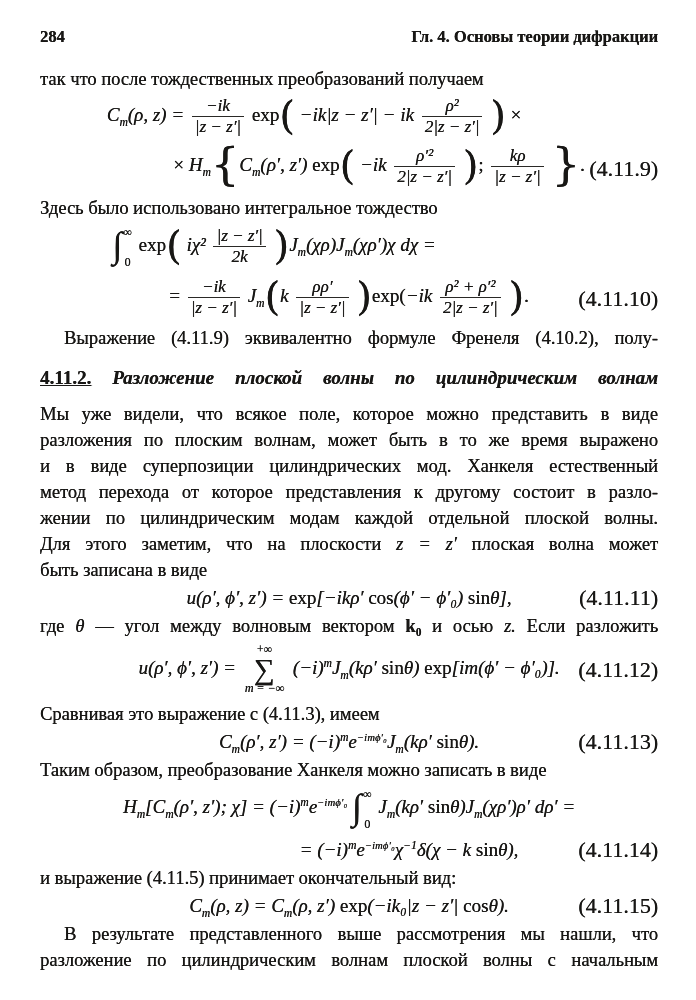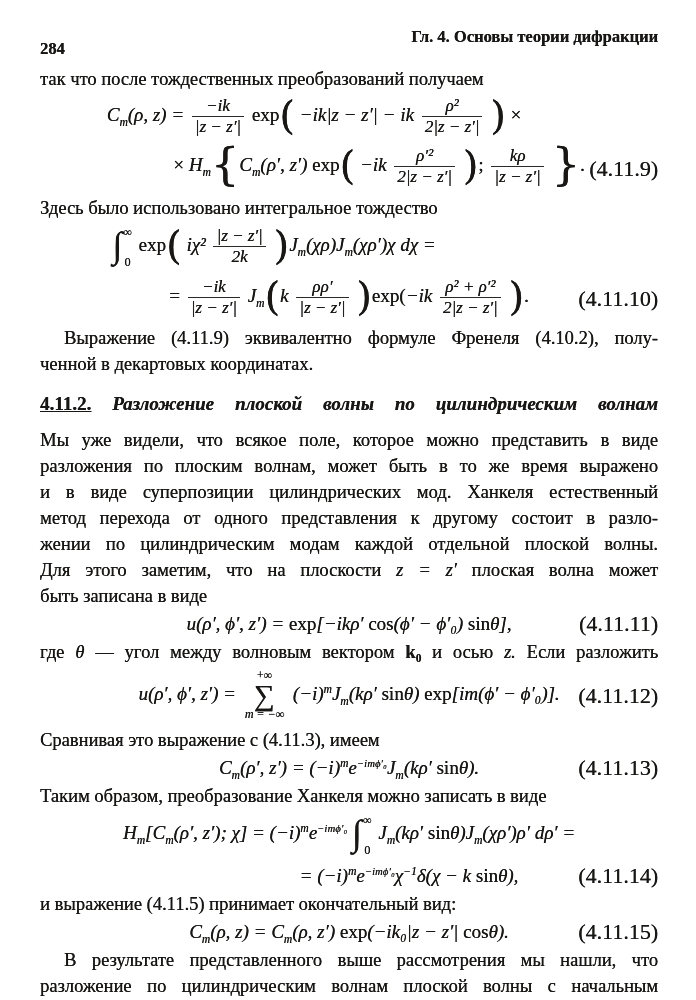--- a/index.html
+++ b/index.html
@@ -8,21 +8,21 @@
     width: 696px; height: 1000px; overflow: hidden;
     background: #ffffff; color: #181715;
     font-family: "Liberation Serif", "DejaVu Serif", serif;
     font-size: 18.5px; line-height: 26px;
     text-shadow: 0.25px 0 0 currentColor;
   }
   .page { padding: 24px 38px 0 40px; position: relative; }
 
   
   .runhead { position: relative; height: 22px; margin-bottom: 20px; font-size: 16.5px; font-weight: bold; }
-  .runhead .pagenum { position: absolute; left: 0; top: 12px; }
+  .runhead .pagenum { position: absolute; left: 0; top: 0; }
   .runhead .chapter { position: absolute; left: 0; right: 0; text-align: right; }
 
   
   .jline { text-align: justify; text-align-last: justify; }
   .lline { text-align: left; }
   .indent { text-indent: 24px; }
   .para { margin: 0; }
   .v  { font-style: italic; }
   .fn { font-style: normal; }
   b.vec { font-style: normal; font-weight: bold; }
@@ -112,33 +112,32 @@
     <span class="v">J</span><sub class="m">m</sub><span class="bp">(</span><span class="v">k</span>
     <span class="frac"><span class="num">ρρ′</span><span class="den">|z − z′|</span></span>
     <span class="bp">)</span><span class="fn">exp(</span><span class="v">−ik</span>
     <span class="frac"><span class="num">ρ² + ρ′²</span><span class="den">2|z − z′|</span></span>
     <span class="bp">)</span><span class="fn">.</span>
     <span class="eqtag">(4.11.10)</span>
   </div>
 
   <div class="para">
     <div class="jline indent">Выражение (4.11.9) эквивалентно формуле Френеля (4.10.2), полу-</div>
-    <div class="lline">ченной в декартовых координатах.</div>
   </div>
 
   <div class="heading">
     <span class="hnum">4.11.2.</span>
     <span class="htitle">Разложение плоской волны по цилиндрическим волнам</span>
   </div>
 
   <div class="para">
     <div class="jline">Мы уже видели, что всякое поле, которое можно представить в виде</div>
     <div class="jline">разложения по плоским волнам, может быть в то же время выражено</div>
     <div class="jline">и в виде суперпозиции цилиндрических мод. Ханкеля естественный</div>
-    <div class="jline">метод перехода от одного представления к другому состоит в разло-</div>
+    <div class="jline">метод перехода от которое представления к другому состоит в разло-</div>
     <div class="jline">жении по цилиндрическим модам каждой отдельной плоской волны.</div>
     <div class="jline">
       <span>Для этого заметим, что на плоскости</span>
       <span class="v">z = z′</span>
       <span>плоская волна может</span>
     </div>
     <div class="lline">быть записана в виде</div>
   </div>
 
   <div class="eq">

